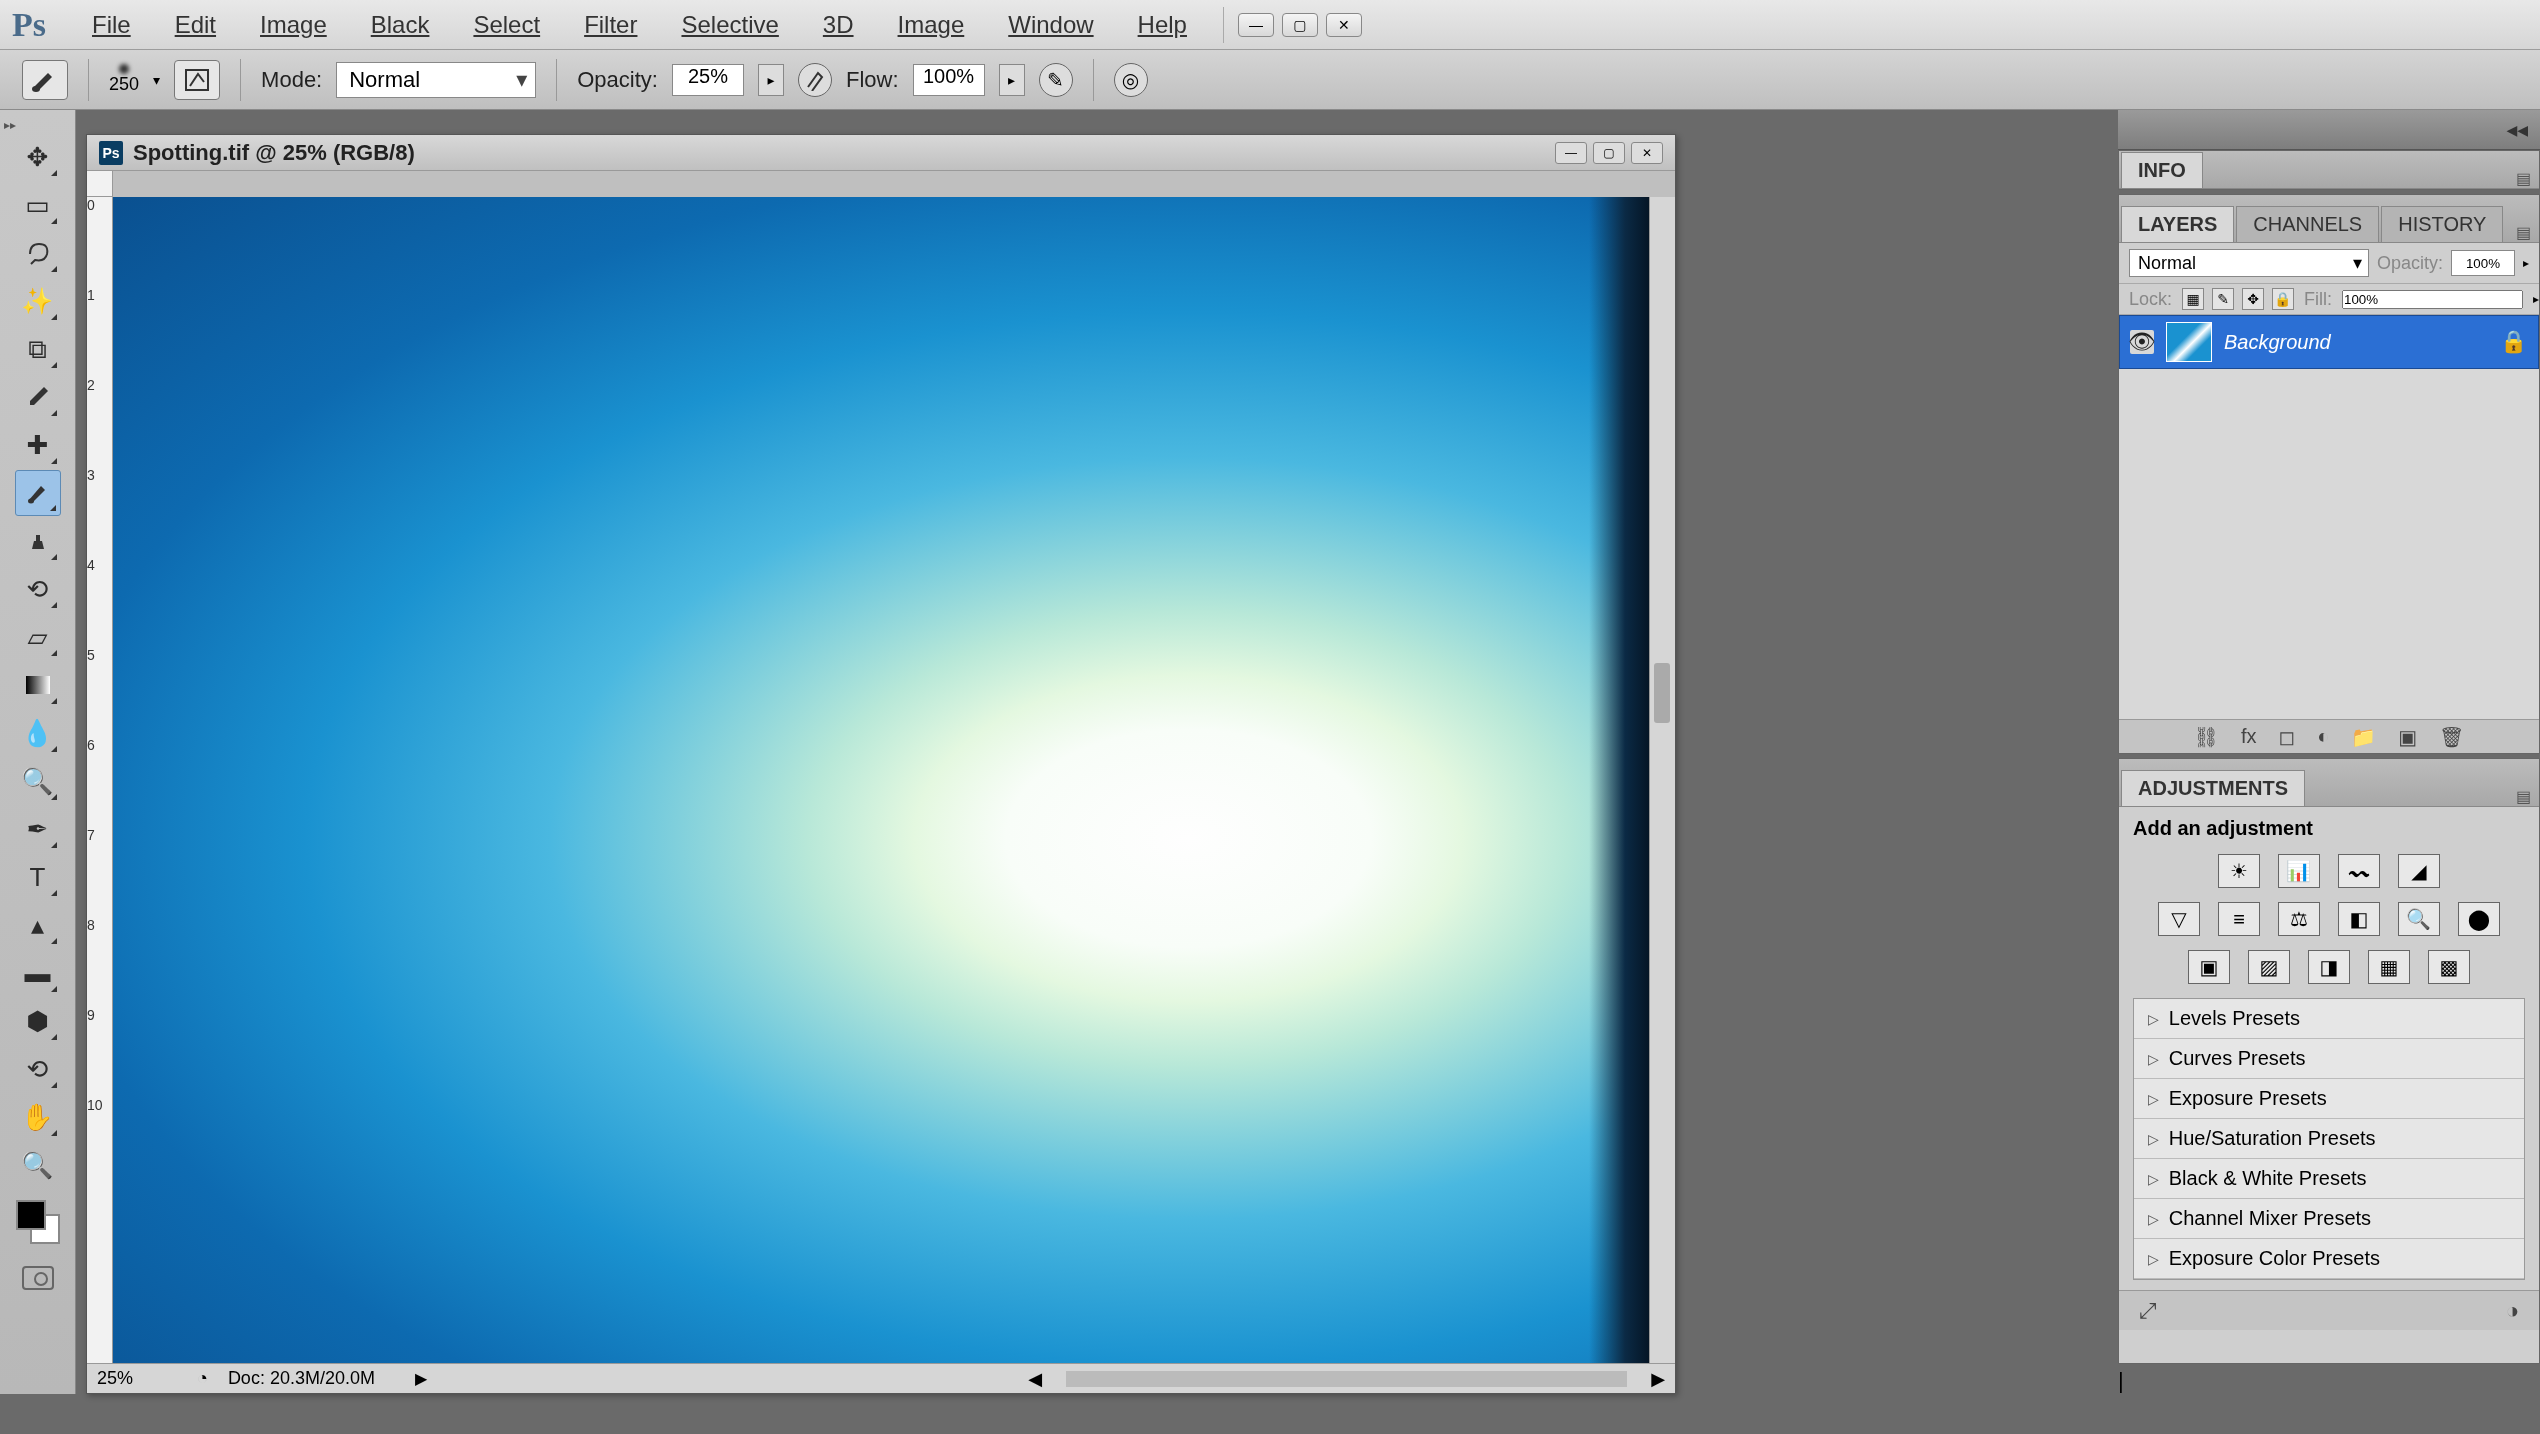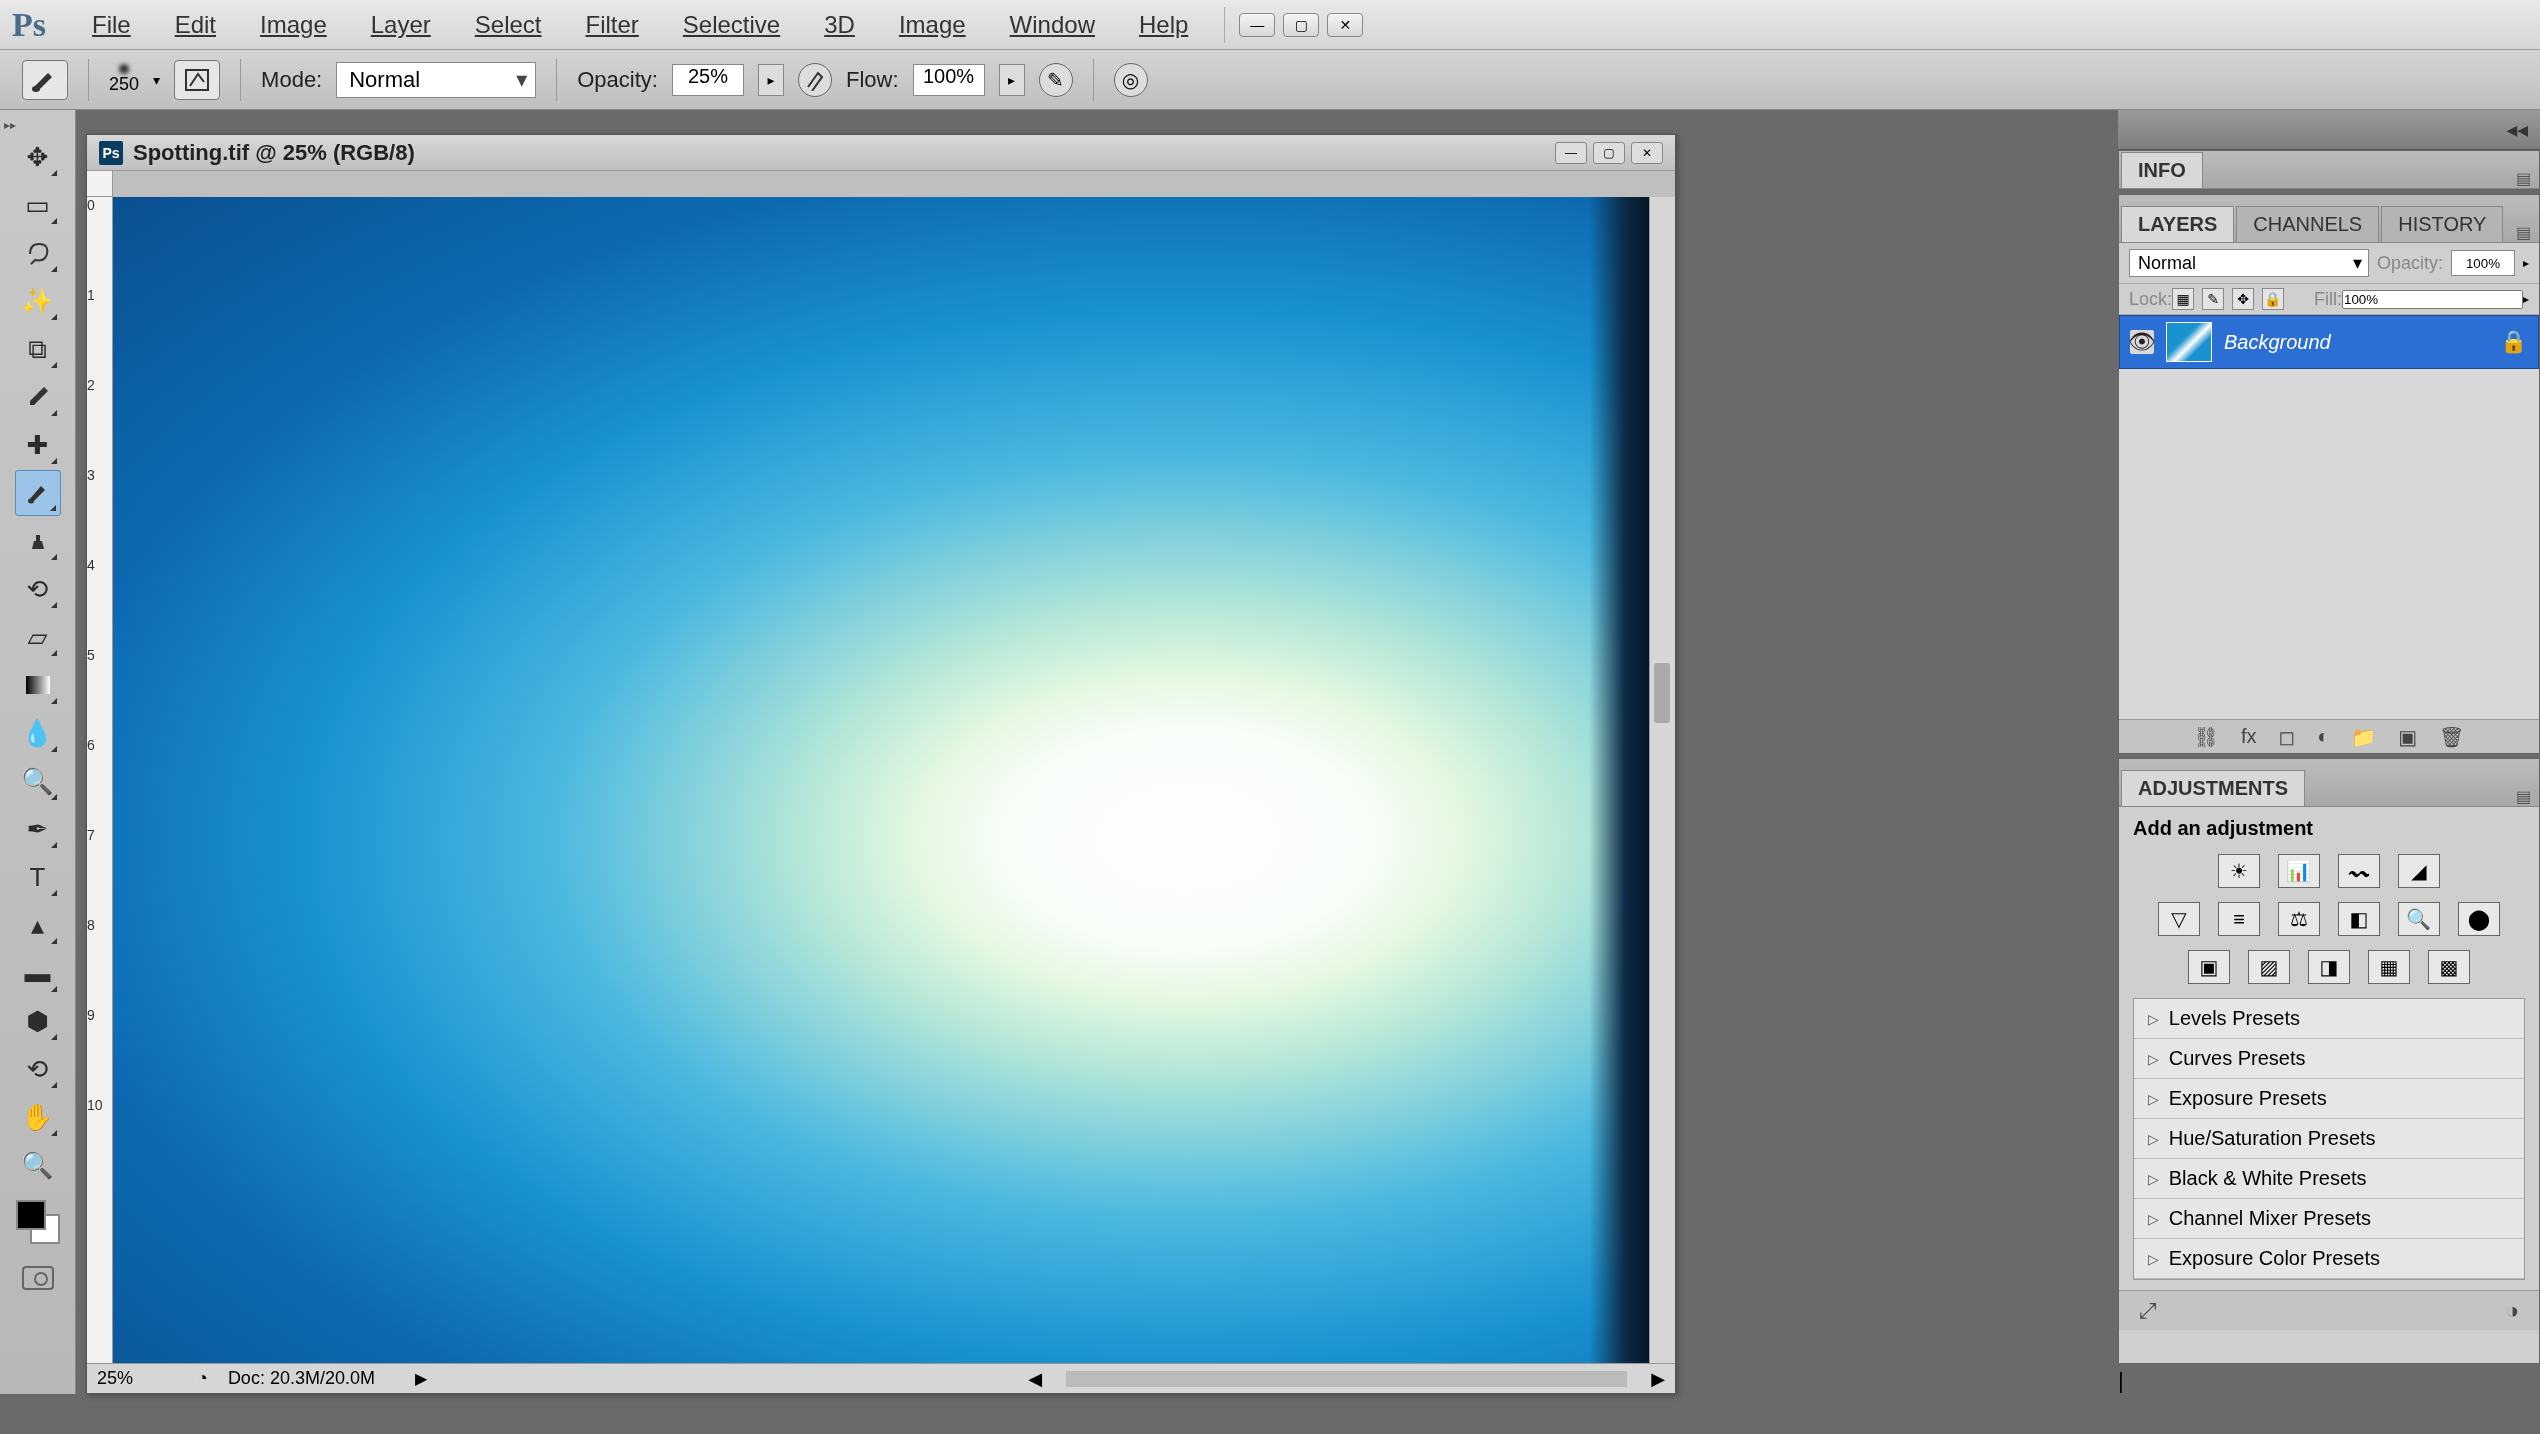--- a/index.html
+++ b/index.html
@@ -67,21 +67,21 @@
 .panel { background: #cfcfcf; border: 1px solid #666; margin-bottom: 4px; display:flex; flex-direction:column; }
 .panel-tabs { height: 48px; background: linear-gradient(#bcbcbc,#a8a8a8); display: flex; align-items: flex-end; border-bottom: 1px solid #888; }
 .ptab { padding: 6px 16px; font-size: 20px; color: #333; background: #b4b4b4; border: 1px solid #888; border-bottom: none; margin-left: 2px; }
 .ptab.active { background: #d8d8d8; font-weight: 600; }
 .ptab-menu { margin-left: auto; margin-right: 8px; font-size: 16px; color:#555; }
 
 .layers-controls { padding: 6px 10px; display: flex; align-items: center; gap: 8px; font-size: 18px; border-bottom: 1px solid #aaa; }
 .layers-controls .blend { flex:1; height: 28px; border: 1px solid #888; background: #fff; padding: 0 8px; display:flex; align-items:center; position:relative; }
 .layers-controls .blend::after { content:"▾"; position:absolute; right:6px; }
 .layers-controls input { width: 64px; height: 26px; border: 1px solid #888; text-align: center; }
-.lock-row { padding: 4px 10px; display: flex; align-items: center; font-size: 18px; border-bottom: 1px solid #aaa; }
+.lock-row { padding: 4px 10px; display: flex; align-items: center; gap: 10px; font-size: 18px; border-bottom: 1px solid #aaa; }
 .lock-row .icons { display:flex; gap:8px; }
 .lock-row .licon { width:22px; height:22px; border:1px solid #888; background:#e4e4e4; display:flex;align-items:center;justify-content:center;font-size:14px; }
 
 .layer-list { flex: 1; min-height: 340px; background: #d8d8d8; overflow:auto; }
 .layer-row { display: flex; align-items: center; height: 54px; background: #2b6fd4; color: #fff; border: 1px solid #1a4a94; padding: 0 10px; gap: 12px; }
 .layer-row .eye { width: 24px; height: 24px; color:#222; background:#d8d8d8; border-radius:2px; display:flex;align-items:center;justify-content:center; }
 .layer-row .thumb { width: 46px; height: 40px; background: linear-gradient(135deg,#1a92d0 40%,#fff 55%,#1a92d0 70%); border: 1px solid #fff; }
 .layer-row .lname { font-style: italic; font-size: 20px; }
 .layer-row .lock { margin-left: auto; }
 
@@ -100,21 +100,21 @@
 .collapse-strip { height: 40px; background: linear-gradient(#9a9a9a,#7e7e7e); border-bottom:1px solid #555; display:flex; justify-content:flex-end; padding-right:12px; align-items:center; color:#333; font-size:14px; }
 </style>
 </head>
 <body>
 
 <div class="menubar">
   <div class="ps-logo">Ps</div>
   <div class="menu-item">File</div>
   <div class="menu-item">Edit</div>
   <div class="menu-item">Image</div>
-  <div class="menu-item">Layer</div>
+  <div class="menu-item">Black</div>
   <div class="menu-item">Select</div>
   <div class="menu-item">Filter</div>
   <div class="menu-item">Selective</div>
   <div class="menu-item">3D</div>
   <div class="menu-item">Image</div>
   <div class="menu-item">Window</div>
   <div class="menu-item">Help</div>
   <div class="menu-divider"></div>
   <div class="win-controls">
     <div class="win-btn">—</div>

